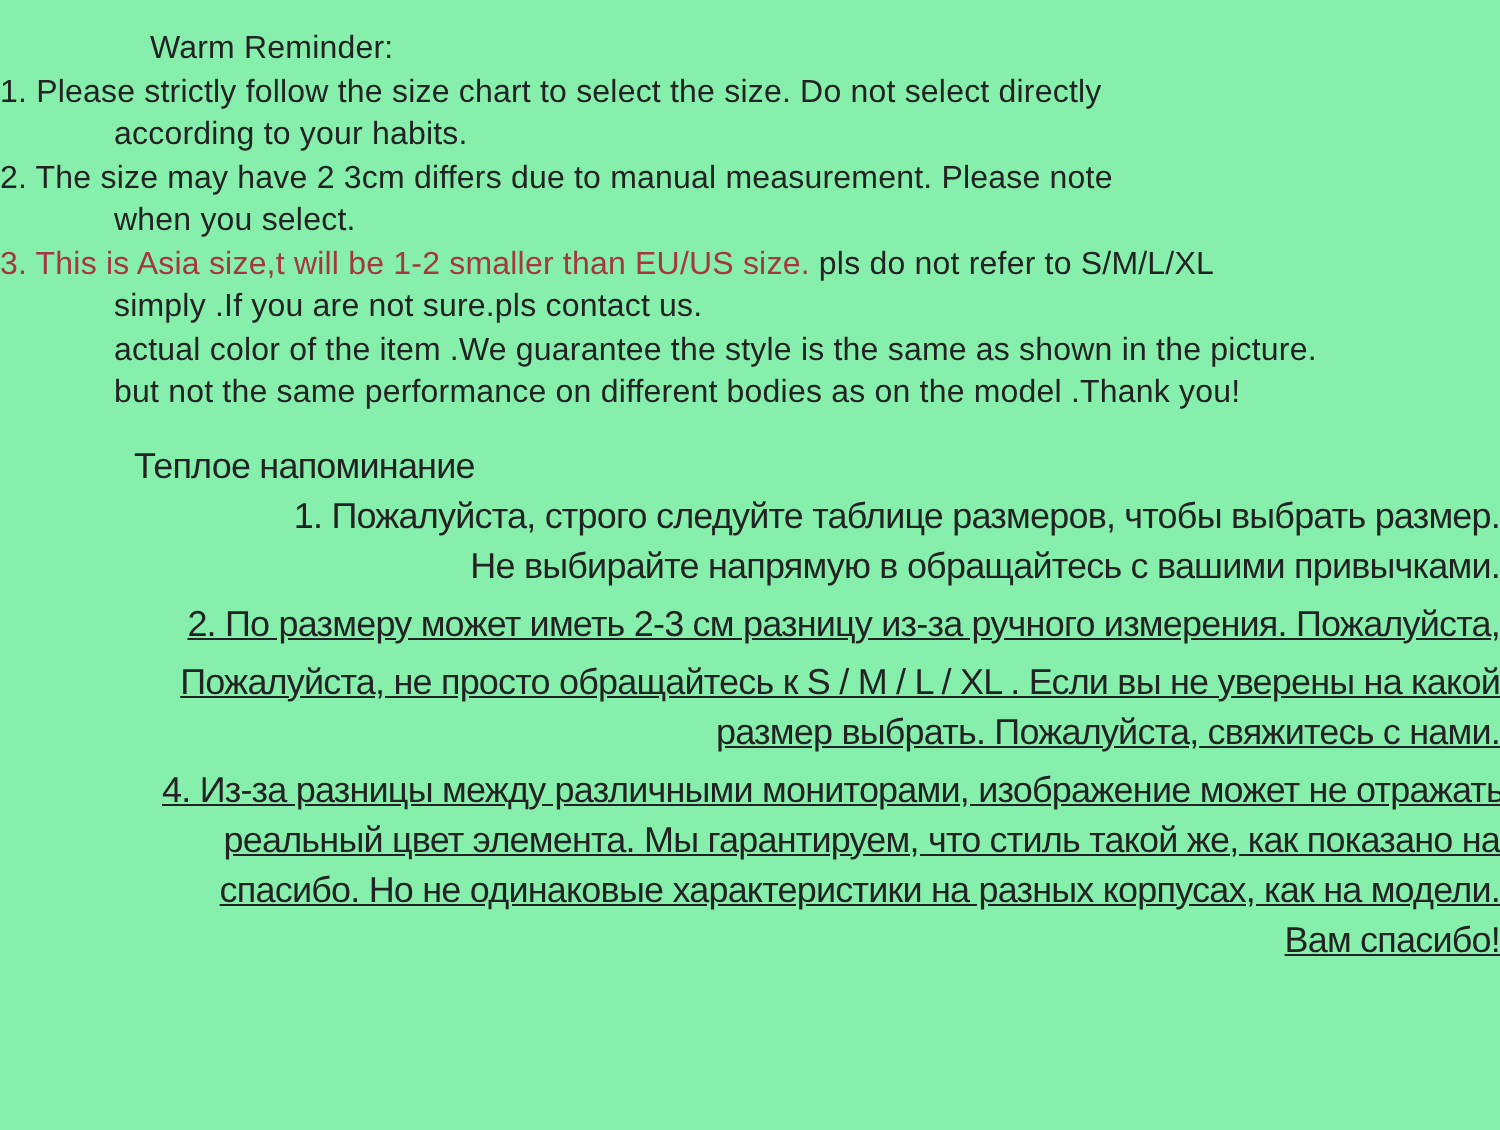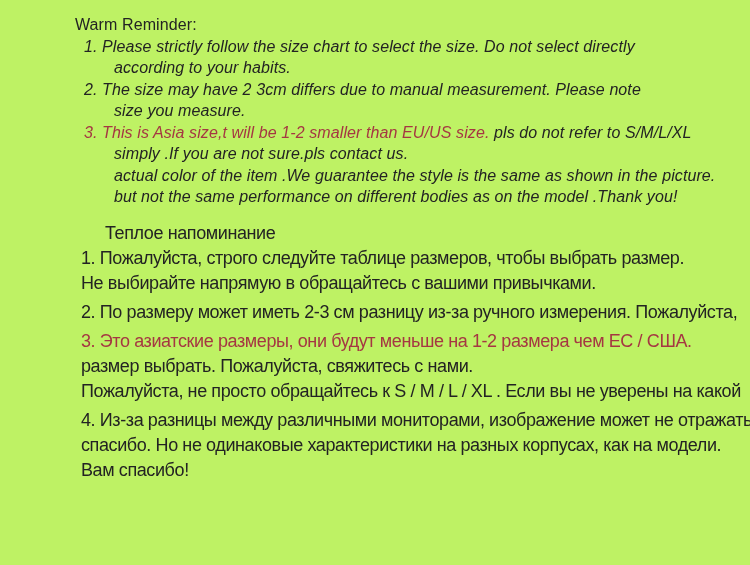--- a/index.html
+++ b/index.html
@@ -4,66 +4,66 @@
 <style>
   html, body {
     margin: 0;
     padding: 0;
     background: #ffffff;
   }
   .canvas {
     position: relative;
     width: 750px;
     height: 565px;
-    background: #bef264;
+    background: #86efac;
     overflow: hidden;
     color: #232323;
   }
   
   .en {
     padding-top: 14px;
     font-family: "Liberation Sans", sans-serif;
     font-size: 16px;
     line-height: 21.5px;
     letter-spacing: 0.1px;
   }
   .en .en-title { padding-left: 75px; white-space: nowrap; }
-  .en .num  { padding-left: 84px;  white-space: nowrap; font-style: italic; }
-  .en .cont { padding-left: 114px; white-space: nowrap; font-style: italic; }
+  .en .num  {  white-space: nowrap; }
+  .en .cont { padding-left: 57px; white-space: nowrap; }
 
   
   .ru {
     margin-top: 13px;
     font-family: "Liberation Sans", sans-serif;
     font-size: 18px;
     line-height: 25px;
     letter-spacing: -0.4px;
   }
-  .ru .ru-title { padding-left: 105px; white-space: nowrap; }
-  .ru .line { padding-left: 81px; white-space: nowrap; }
-  .ru .para + .para { margin-top: 4px; }
+  .ru .ru-title { padding-left: 67px; white-space: nowrap; }
+  .ru .line { padding-left: 81px; white-space: nowrap; text-align: right; }
+  .ru .para + .para { margin-top: 4px; text-decoration: underline; }
 
   .red { color: #a53742; }
 </style>
 </head>
 <body>
 
 <div class="canvas">
 
   <section class="en">
     <div class="en-title">Warm Reminder:</div>
 
     <div class="para">
       <div class="num">1. Please strictly follow the size chart to select the size. Do not select directly</div>
       <div class="cont">according to your habits.</div>
     </div>
 
     <div class="para">
       <div class="num">2. The size may have 2 3cm differs due to manual measurement. Please note</div>
-      <div class="cont">size you measure.</div>
+      <div class="cont">when you select.</div>
     </div>
 
     <div class="para">
       <div class="num"><span class="red">3. This is Asia size,t will be 1-2 smaller than EU/US size.</span><span> pls do not refer to S/M/L/XL</span></div>
       <div class="cont">simply .If you are not sure.pls contact us.</div>
     </div>
 
     <div class="para">
       <div class="cont">actual color of the item .We guarantee the style is the same as shown in the picture.</div>
       <div class="cont">but not the same performance on different bodies as on the model .Thank you!</div>
@@ -76,25 +76,25 @@
     <div class="para">
       <div class="line">1. Пожалуйста, строго следуйте таблице размеров, чтобы выбрать размер.</div>
       <div class="line">Не выбирайте напрямую в обращайтесь с вашими привычками.</div>
     </div>
 
     <div class="para">
       <div class="line">2. По размеру может иметь 2-3 см разницу из-за ручного измерения. Пожалуйста,</div>
     </div>
 
     <div class="para">
-      <div class="line red">3. Это азиатские размеры, они будут меньше на 1-2 размера чем ЕС / США.</div>
+      <div class="line">Пожалуйста, не просто обращайтесь к S / M / L / XL . Если вы не уверены на какой</div>
       <div class="line">размер выбрать. Пожалуйста, свяжитесь с нами.</div>
-      <div class="line">Пожалуйста, не просто обращайтесь к S / M / L / XL . Если вы не уверены на какой</div>
     </div>
 
     <div class="para">
       <div class="line">4. Из-за разницы между различными мониторами, изображение может не отражать</div>
+      <div class="line">реальный цвет элемента. Мы гарантируем, что стиль такой же, как показано на</div>
       <div class="line">спасибо. Но не одинаковые характеристики на разных корпусах, как на модели.</div>
       <div class="line">Вам спасибо!</div>
     </div>
   </section>
 
 </div>
 
 </body></html>

